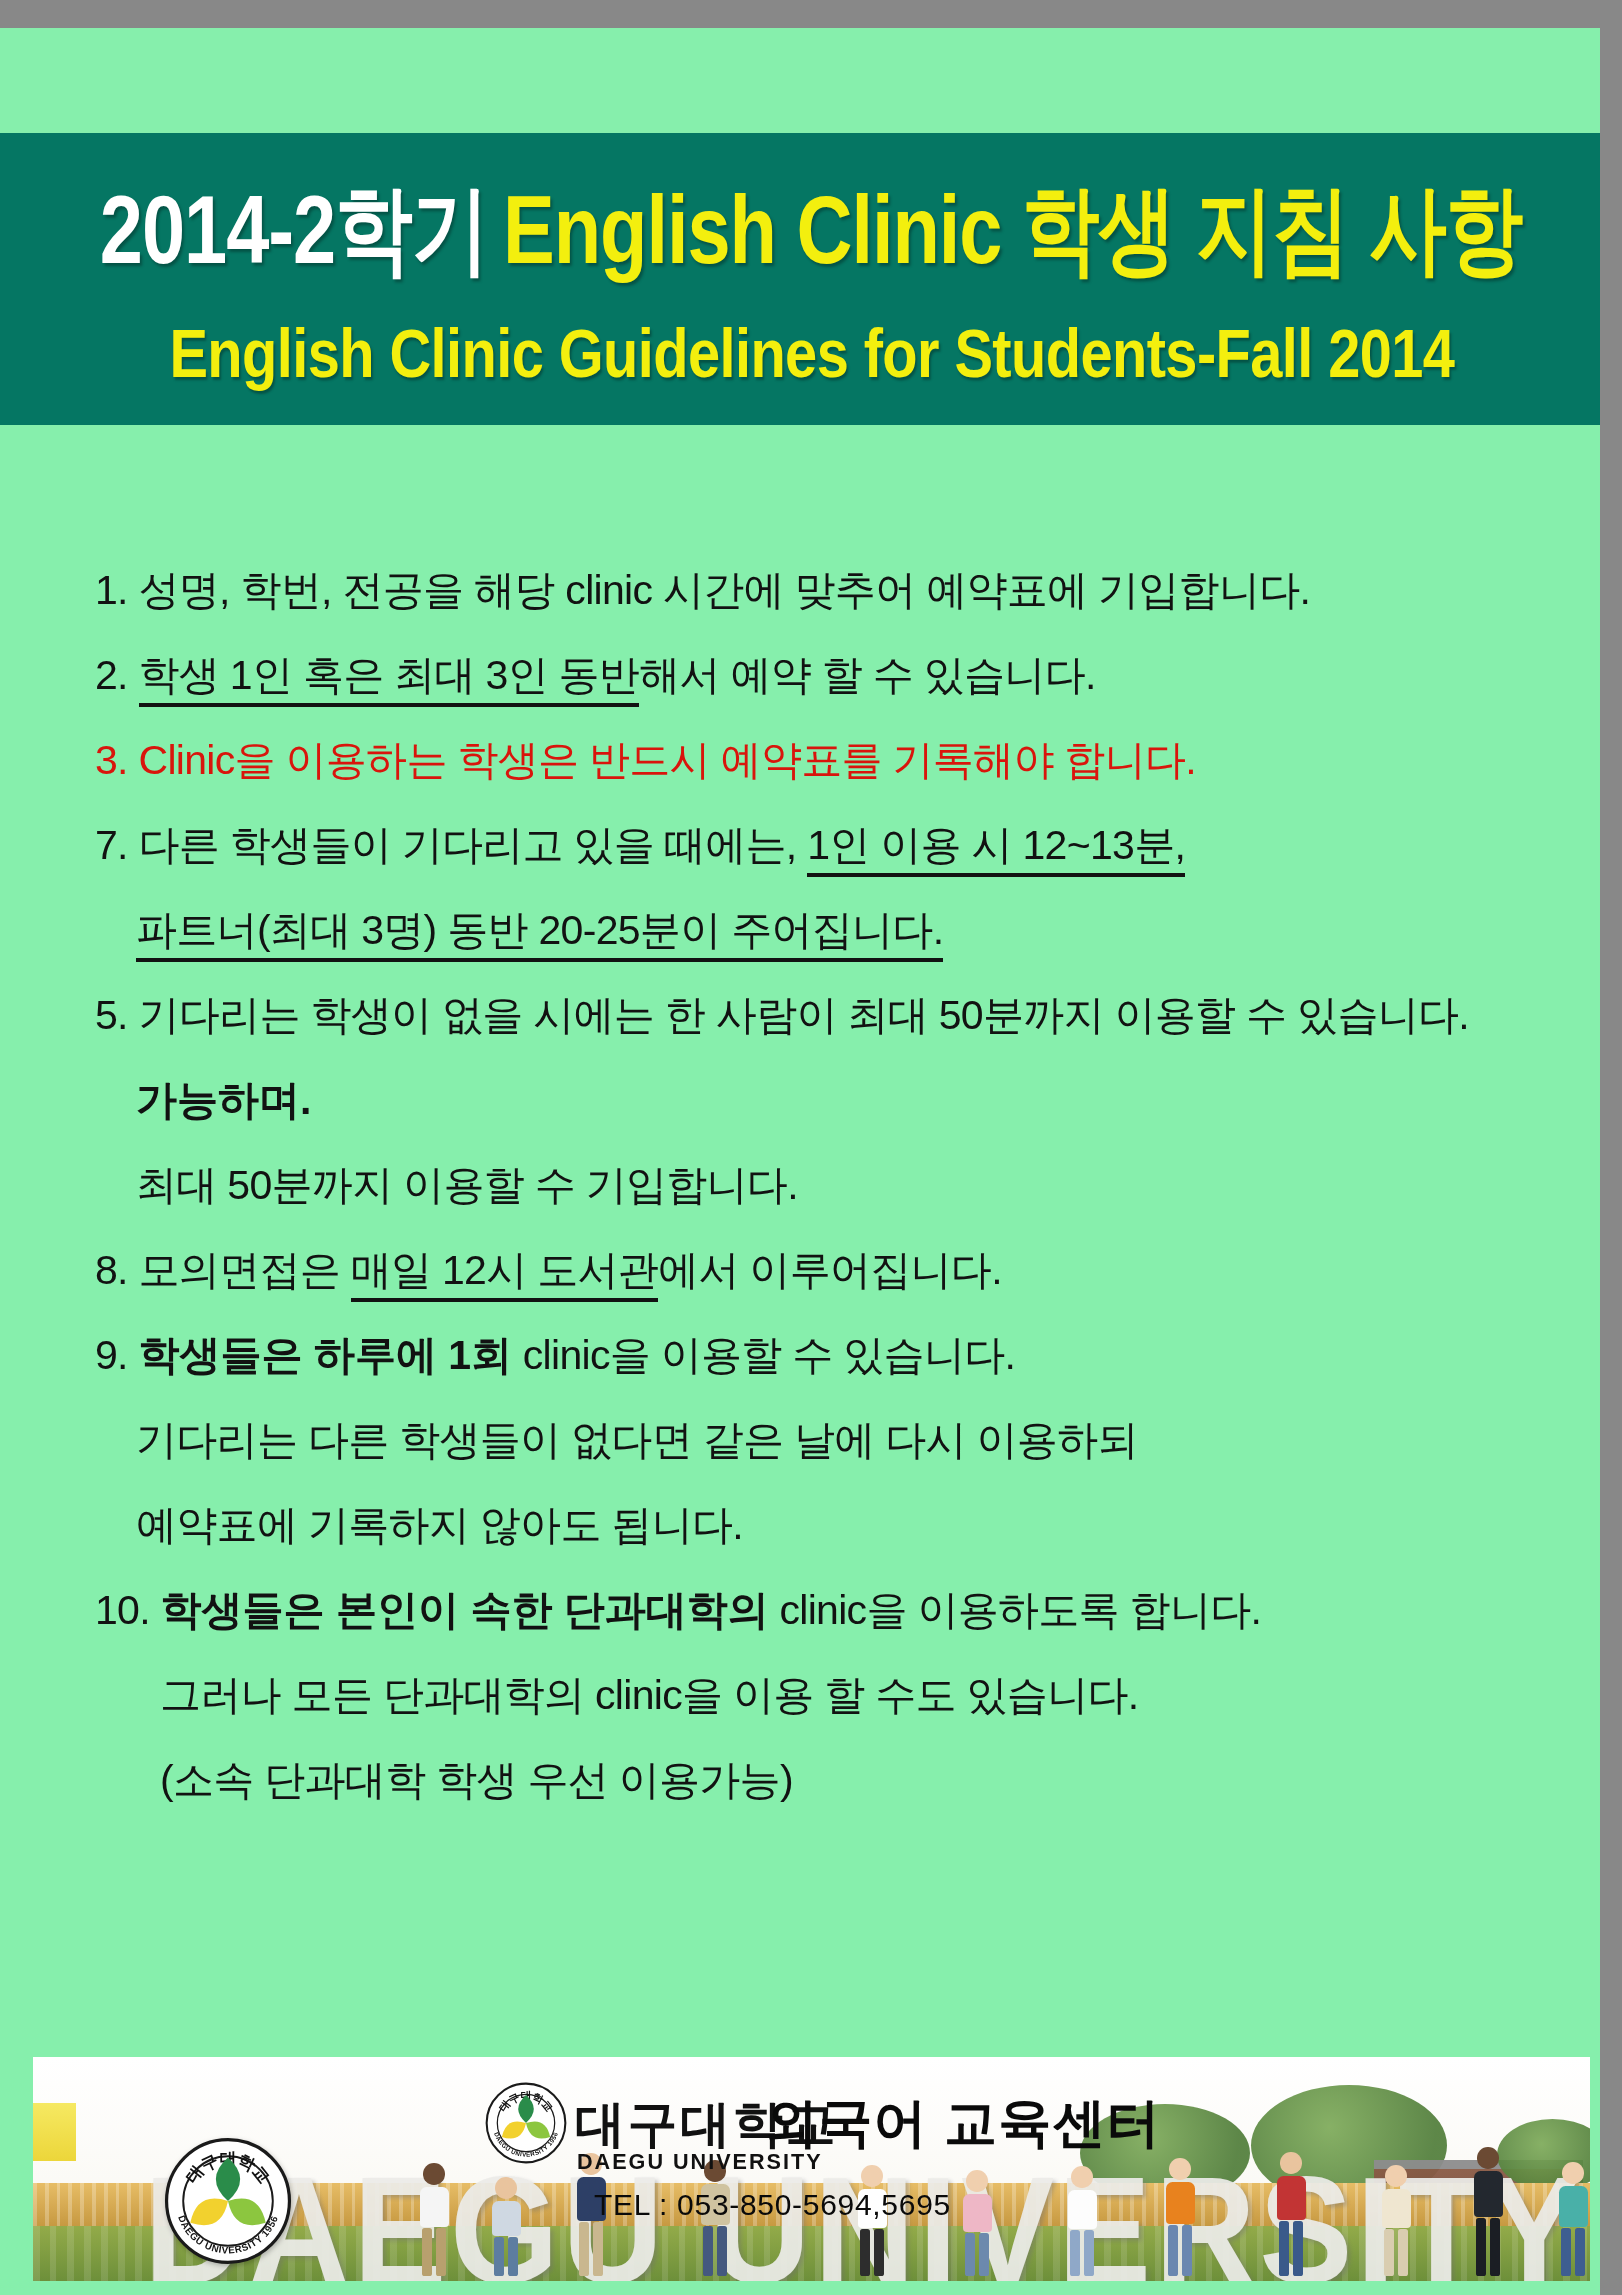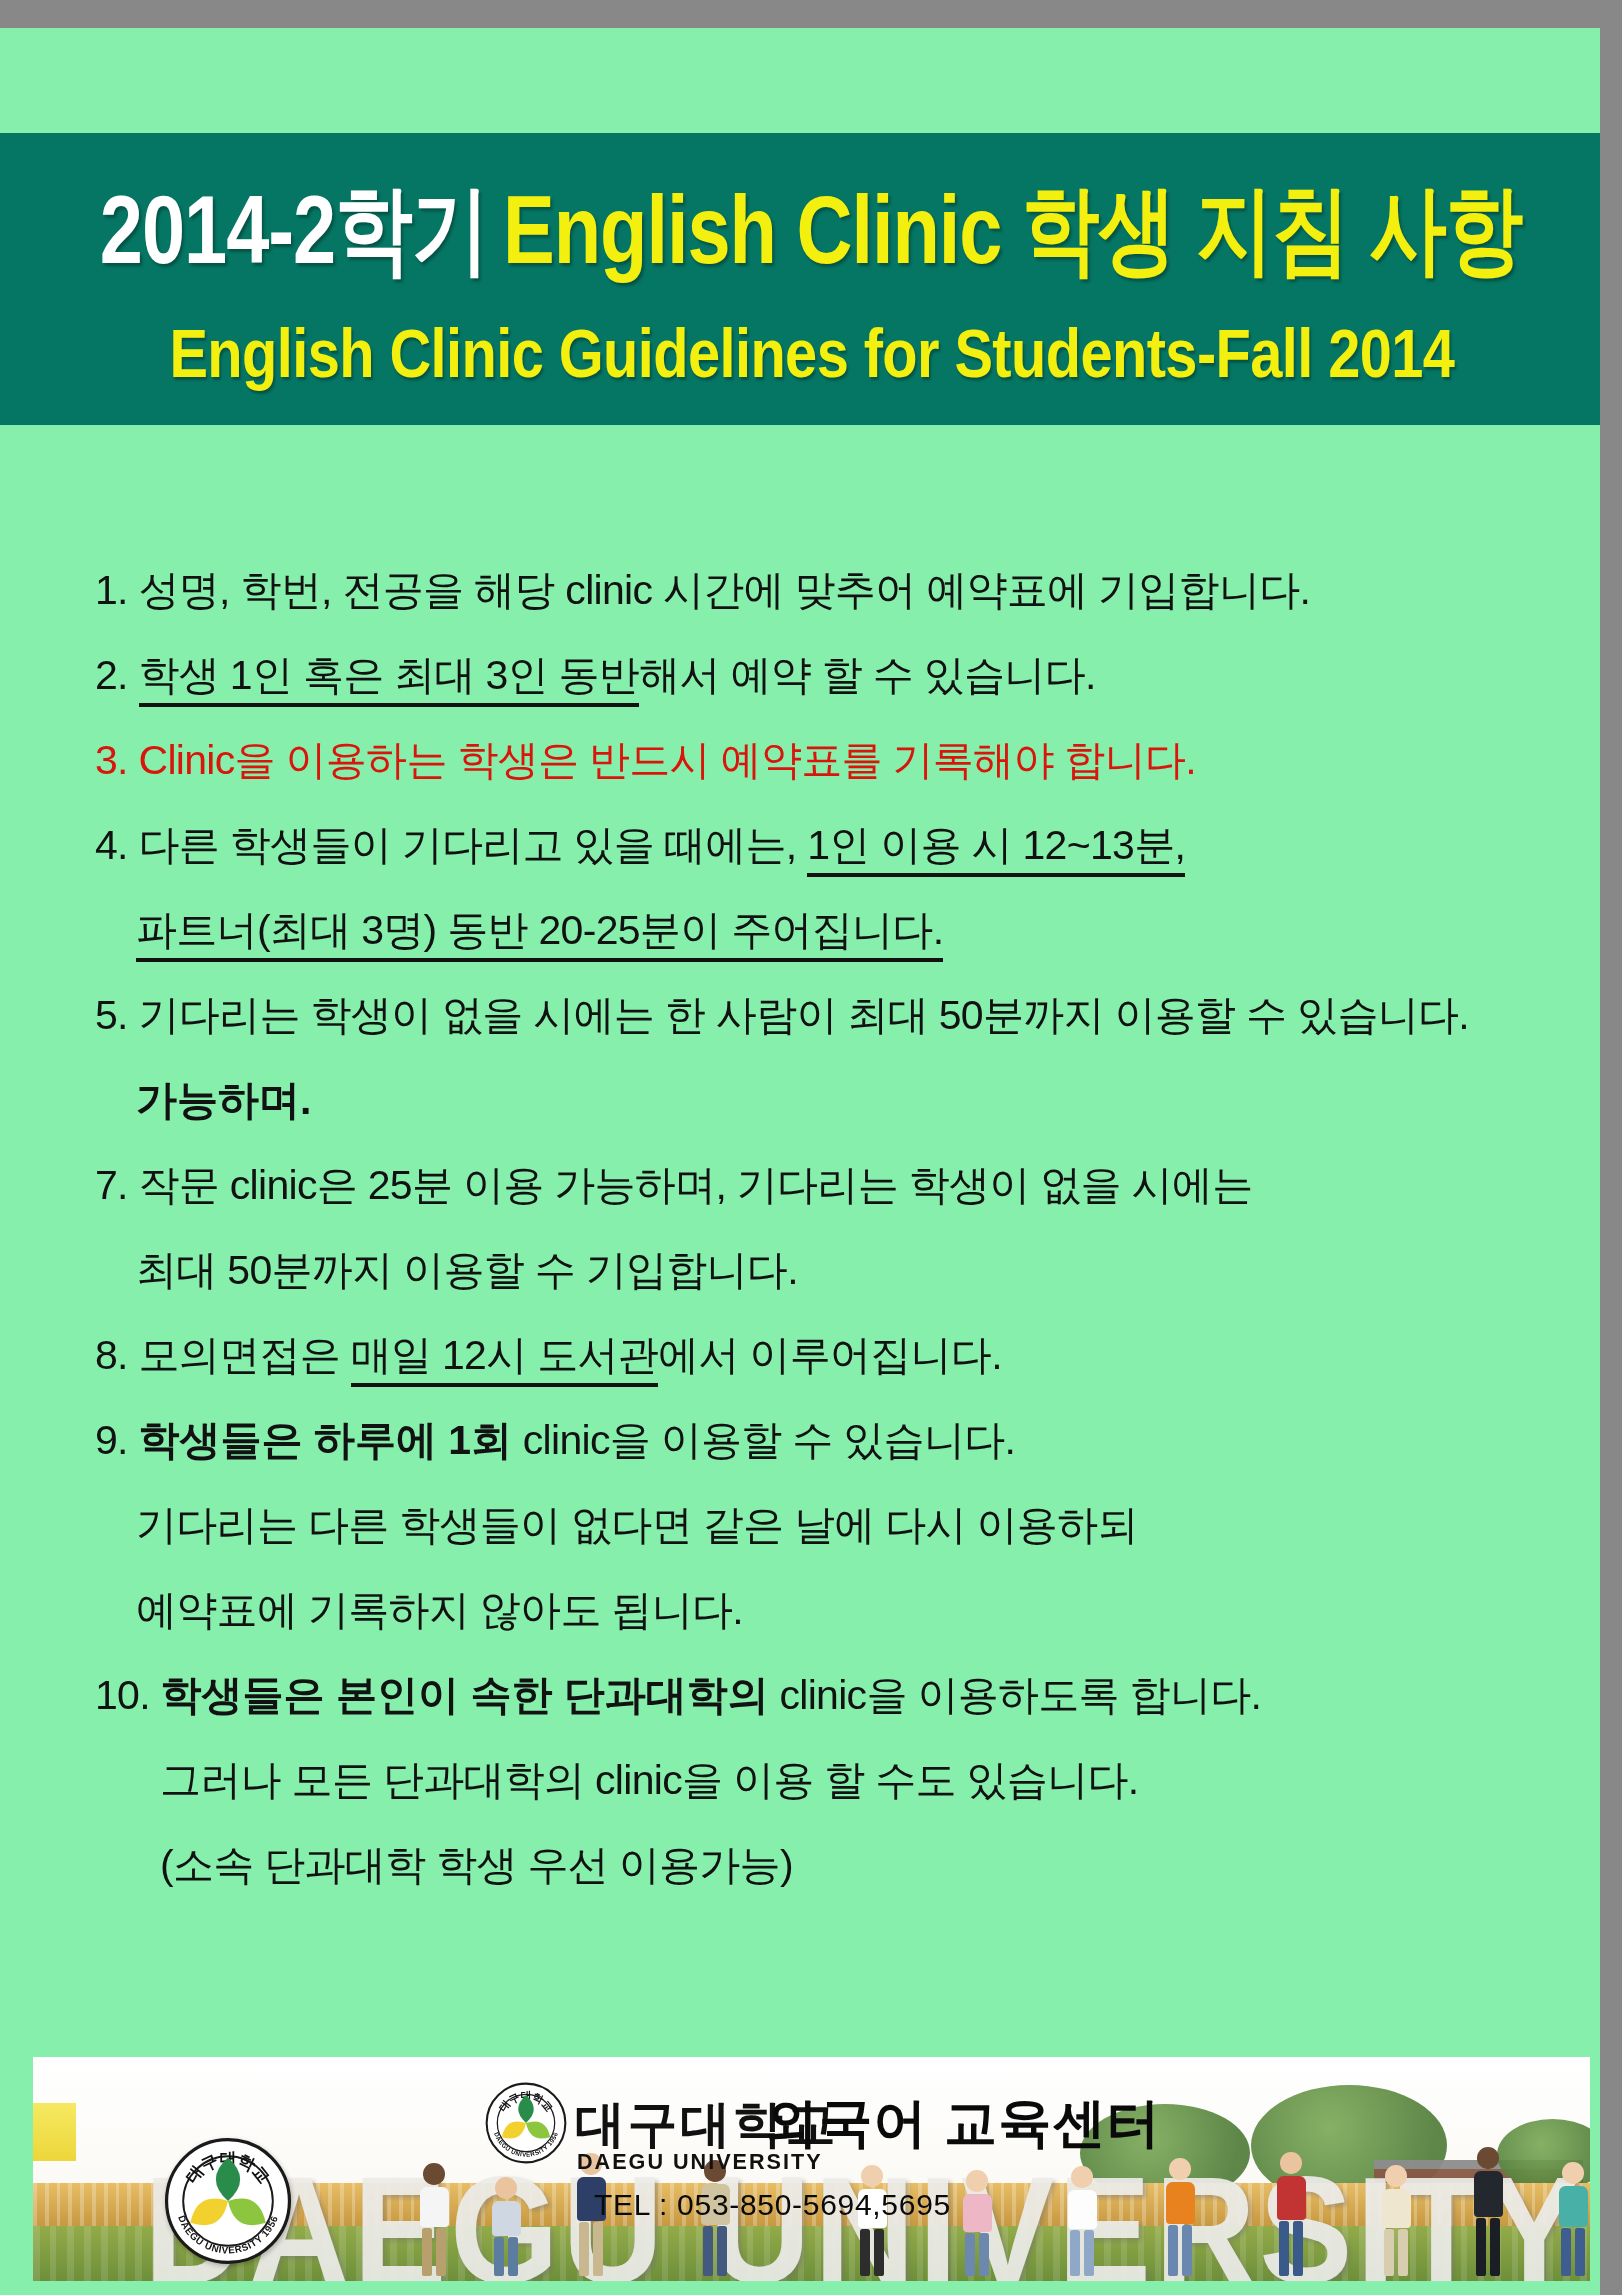--- a/index.html
+++ b/index.html
@@ -130,25 +130,24 @@
     <div class="title1">
       <span class="t-sem">2014-2학기</span><span class="t-rest">English Clinic 학생 지침 사항</span>
     </div>
     <div class="title2">English Clinic Guidelines for Students-Fall 2014</div>
   </header>
 
   <main class="guidelines" id="guidelines">
       <div class="gl-line indent-0"><span>1. 성명, 학번, 전공을 해당 clinic 시간에 맞추어 예약표에 기입합니다.</span></div>
       <div class="gl-line indent-0"><span>2. </span><span class="u">학생 1인 혹은 최대 3인 동반</span><span>해서 예약 할 수 있습니다.</span></div>
       <div class="gl-line indent-0 red"><span>3. Clinic을 이용하는 학생은 반드시 예약표를 기록해야 합니다.</span></div>
-      <div class="gl-line indent-0"><span>4. 다른 학생들이 기다리고 있을 때에는, </span><span class="u">1인 이용 시 12~13분,</span></div>
+      <div class="gl-line indent-0"><span>7. 다른 학생들이 기다리고 있을 때에는, </span><span class="u">1인 이용 시 12~13분,</span></div>
       <div class="gl-line indent-1"><span class="u">파트너(최대 3명) 동반 20-25분이 주어집니다.</span></div>
       <div class="gl-line indent-0"><span>5. 기다리는 학생이 없을 시에는 한 사람이 최대 50분까지 이용할 수 있습니다.</span></div>
       <div class="gl-line indent-1"><span class="b">가능하며.</span></div>
-      <div class="gl-line indent-0"><span>7. 작문 clinic은 25분 이용 가능하며, 기다리는 학생이 없을 시에는</span></div>
       <div class="gl-line indent-1"><span>최대 50분까지 이용할 수 기입합니다.</span></div>
       <div class="gl-line indent-0"><span>8. 모의면접은 </span><span class="u">매일 12시 도서관</span><span>에서 이루어집니다.</span></div>
       <div class="gl-line indent-0"><span>9. </span><span class="b">학생들은 하루에 1회</span><span> clinic을 이용할 수 있습니다.</span></div>
       <div class="gl-line indent-1"><span>기다리는 다른 학생들이 없다면 같은 날에 다시 이용하되</span></div>
       <div class="gl-line indent-1"><span>예약표에 기록하지 않아도 됩니다.</span></div>
       <div class="gl-line indent-0"><span>10. </span><span class="b">학생들은 본인이 속한 단과대학의</span><span> clinic을 이용하도록 합니다.</span></div>
       <div class="gl-line indent-2"><span>그러나 모든 단과대학의 clinic을 이용 할 수도 있습니다.</span></div>
       <div class="gl-line indent-2"><span>(소속 단과대학 학생 우선 이용가능)</span></div>
     </main>
 

